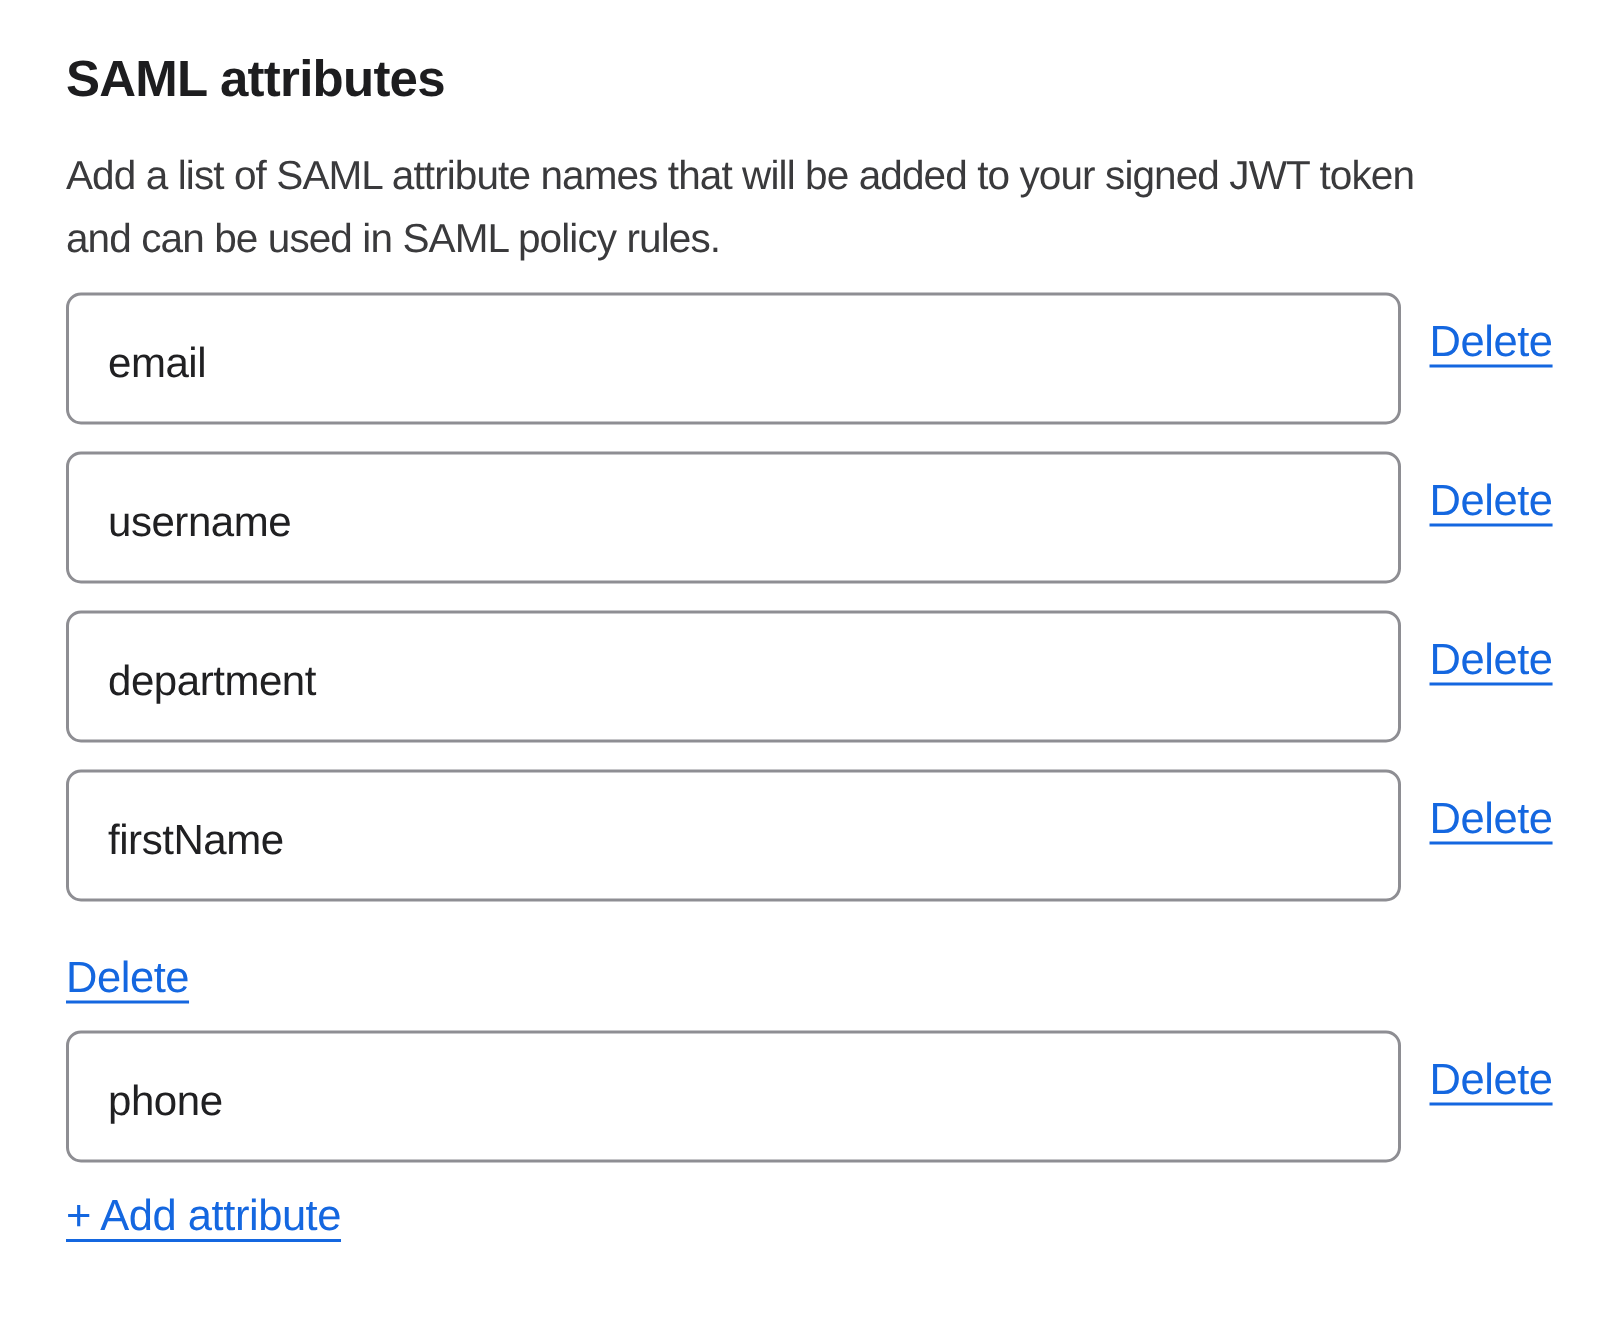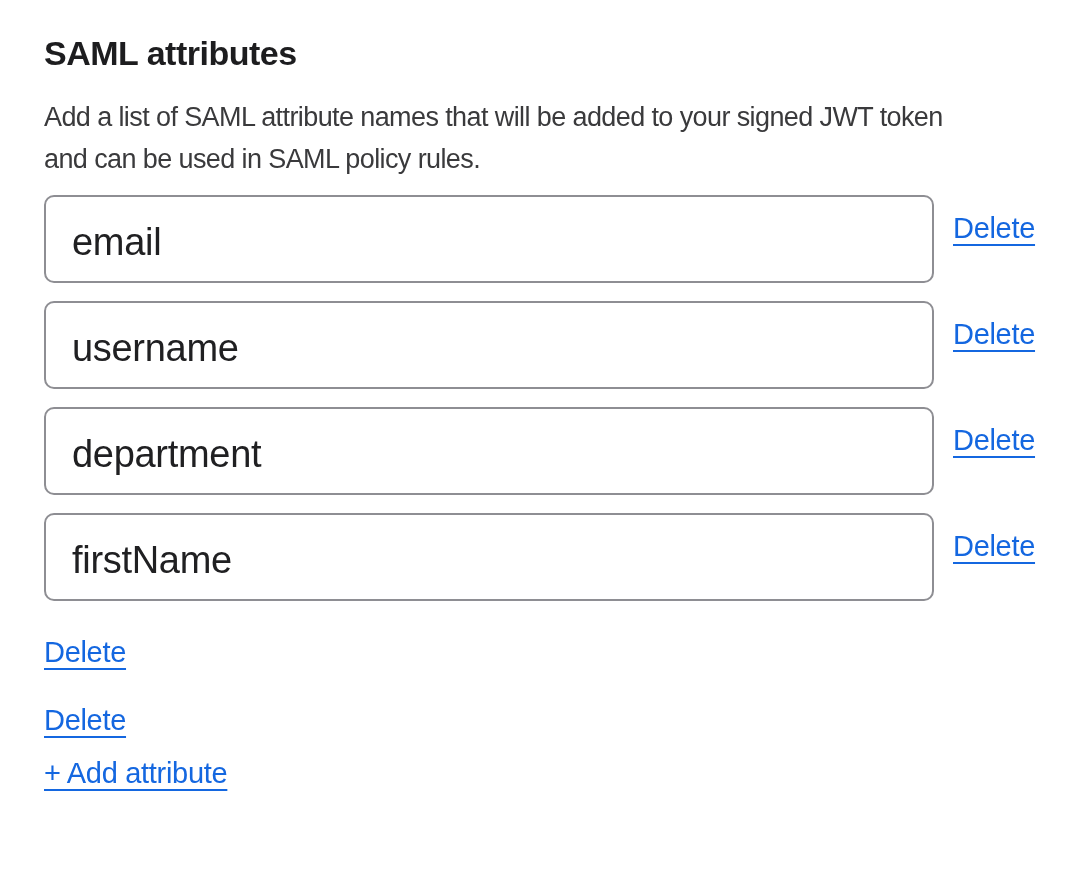--- a/index.html
+++ b/index.html
@@ -39,21 +39,21 @@
     margin-bottom: 18px;
   }
   .attr-input {
     width: 890px;
     height: 88px;
     border: 2px solid #8e8e93;
     border-radius: 10px;
     background: #ffffff;
     padding: 6px 26px 0 26px;
     font-family: "Liberation Sans", sans-serif;
-    font-size: 38px;
+    font-size: 28px;
     letter-spacing: -0.3px;
     color: #202022;
     outline: none;
   }
   a.link {
     color: #1467e0;
     text-decoration: underline;
     text-decoration-thickness: 2px;
     text-underline-offset: 6px;
     cursor: pointer;
@@ -103,20 +103,21 @@
     <div class="attr-row">
       <input type="text" class="attr-input" value="firstName" style="">
       <a class="link delete-link">Delete</a>
     </div>
 
     <div class="attr-row">
       <a class="link delete-link">Delete</a>
     </div>
 
     <div class="attr-row">
+      <input type="text" class="attr-input" value="phone" style="">
       <a class="link delete-link">Delete</a>
     </div>
 
   </div>
 
   <a class="link add-link">+ Add attribute</a>
 
 </div>
 
 </body></html>

